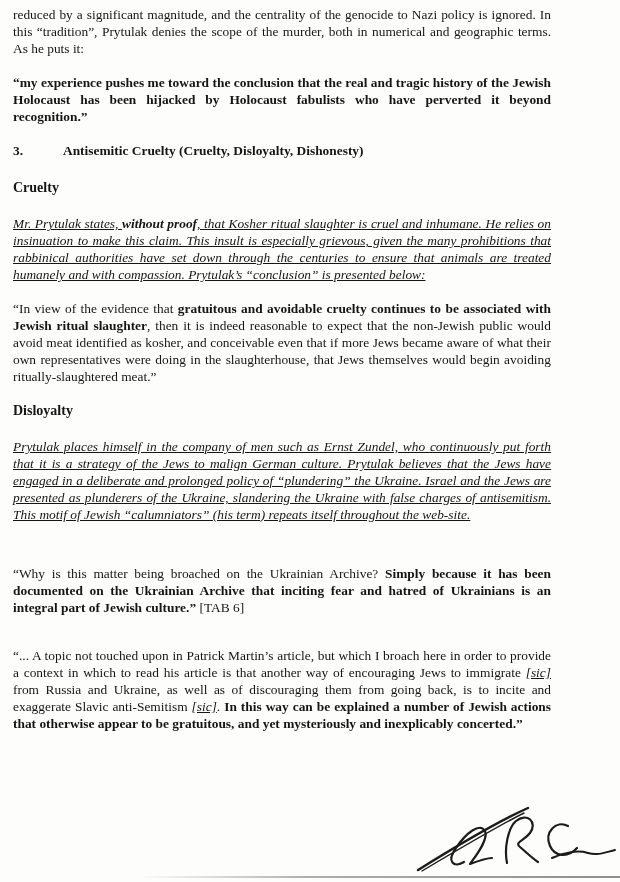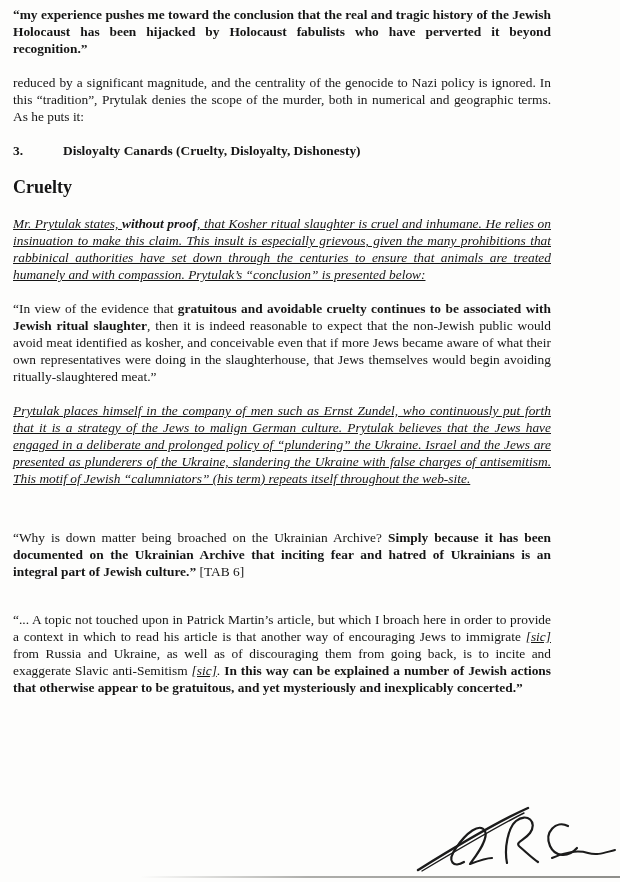--- a/index.html
+++ b/index.html
@@ -32,21 +32,21 @@
     font-size: 13.4px;
     line-height: 17px;
     font-weight: bold;
     margin: 0 0 20px 0;
   }
   .heading .hnum {
     display: inline-block;
     width: 50px;
   }
   .subheading {
-    font-size: 18px;
+    font-size: 14px;
     line-height: 17px;
     font-weight: bold;
     margin: 0 0 19px 0;
   }
   .gap-large   { margin-bottom: 42px; }
   .gap-large2  { margin-bottom: 31px; }
   .signature-block {
     position: absolute;
     right: 0px;
     top: 800px;
@@ -62,36 +62,37 @@
     height: 2px;
     background: linear-gradient(to right, rgba(120,120,115,0), rgba(110,110,105,0.55) 35%, rgba(95,95,90,0.7));
   }
 </style>
 </head>
 <body>
 
 <div class="page">
   <div class="doc">
 
+    <p class="para">reduced by a significant magnitude, and the centrality of the genocide to Nazi policy is ignored. In this “tradition”, Prytulak denies the scope of the murder, both in numerical and geographic terms. As he puts it:</p>
+
     <p class="para b">“my experience pushes me toward the conclusion that the real and tragic history of the Jewish Holocaust has been hijacked by Holocaust fabulists who have perverted it beyond recognition.”</p>
 
-    <p class="para">reduced by a significant magnitude, and the centrality of the genocide to Nazi policy is ignored. In this “tradition”, Prytulak denies the scope of the murder, both in numerical and geographic terms. As he puts it:</p>
-
-    <p class="heading"><span class="hnum">3.</span><span>Disloyalty Canards (Cruelty, Disloyalty, Dishonesty)</span></p>
+    <p class="heading"><span class="hnum">3.</span><span>Antisemitic Cruelty (Cruelty, Disloyalty, Dishonesty)</span></p>
 
     <p class="subheading">Cruelty</p>
 
     <p class="para"><span class="i">Mr. Prytulak states, </span><span class="bi">without proof</span><span class="i">, that Kosher ritual slaughter is cruel and inhumane. He relies on insinuation to make this claim. This insult is especially grievous, given the many prohibitions that rabbinical authorities have set down through the centuries to ensure that animals are treated humanely and with compassion. Prytulak’s “conclusion” is presented below:</span></p>
 
     <p class="para"><span>“In view of the evidence that </span><span class="b">gratuitous and avoidable cruelty continues to be associated with Jewish ritual slaughter</span><span>, then it is indeed reasonable to expect that the non-Jewish public would avoid meat identified as kosher, and conceivable even that if more Jews became aware of what their own representatives were doing in the slaughterhouse, that Jews themselves would begin avoiding ritually-slaughtered meat.”</span></p>
 
+    <p class="subheading">Disloyalty</p>
 
     <p class="para i gap-large">Prytulak places himself in the company of men such as Ernst Zundel, who continuously put forth that it is a strategy of the Jews to malign German culture. Prytulak believes that the Jews have engaged in a deliberate and prolonged policy of “plundering” the Ukraine. Israel and the Jews are presented as plunderers of the Ukraine, slandering the Ukraine with false charges of antisemitism. This motif of Jewish “calumniators” (his term) repeats itself throughout the web-site.</p>
 
-    <p class="para gap-large2"><span>“Why is down matter being broached on the Ukrainian Archive? </span><span class="b">Simply because it has been documented on the Ukrainian Archive that inciting fear and hatred of Ukrainians is an integral part of Jewish culture.”</span><span> [TAB 6]</span></p>
+    <p class="para gap-large2"><span>“Why is this matter being broached on the Ukrainian Archive? </span><span class="b">Simply because it has been documented on the Ukrainian Archive that inciting fear and hatred of Ukrainians is an integral part of Jewish culture.”</span><span> [TAB 6]</span></p>
 
     <p class="para"><span>“... A topic not touched upon in Patrick Martin’s article, but which I broach here in order to provide a context in which to read his article is that another way of encouraging Jews to immigrate </span><span class="i">[sic]</span><span> from Russia and Ukraine, as well as of discouraging them from going back, is to incite and exaggerate Slavic anti-Semitism </span><span class="i">[sic]</span><span>. </span><span class="b">In this way can be explained a number of Jewish actions that otherwise appear to be gratuitous, and yet mysteriously and inexplicably concerted.”</span></p>
 
   </div>
 
   <div class="signature-block">
     <svg viewBox="0 0 208 78" xmlns="http://www.w3.org/2000/svg">
       <g fill="none" stroke="#1b1b1b" stroke-linecap="round" stroke-linejoin="round">
         <path d="M6 70 C 35 52, 80 24, 116 8" stroke-width="2.4"></path>
         <path d="M10 71 C 42 52, 86 26, 112 13" stroke-width="1.4"></path>

